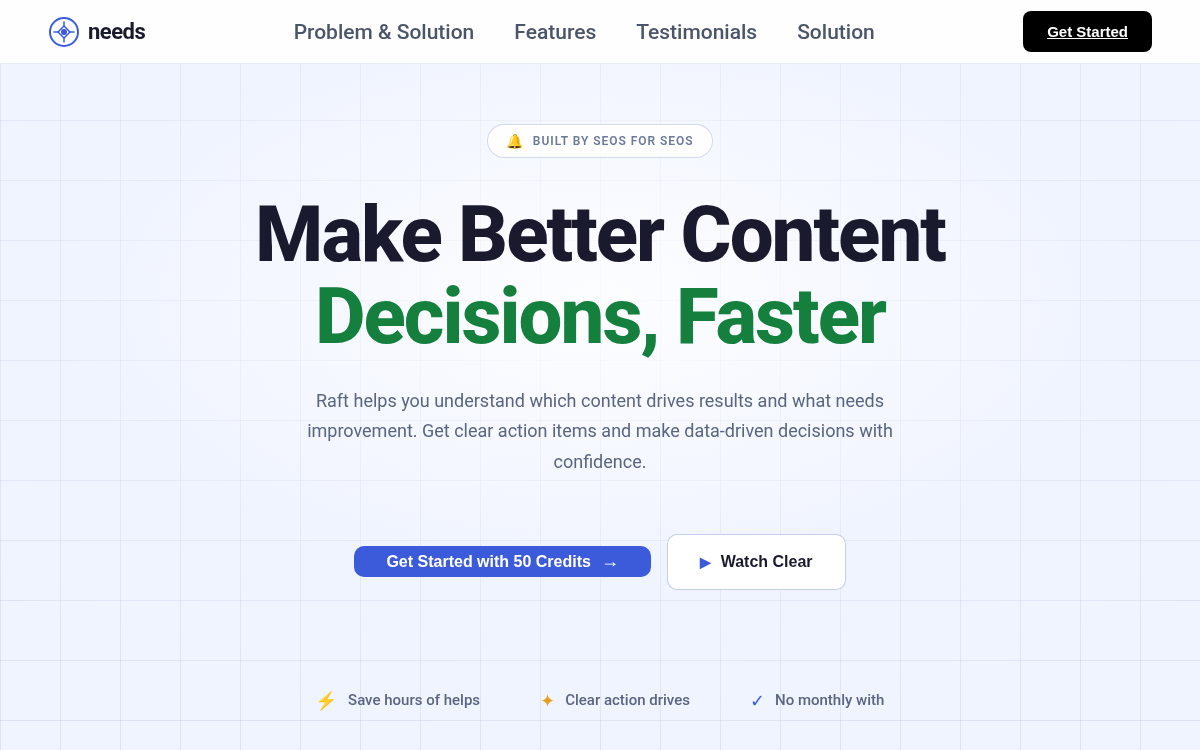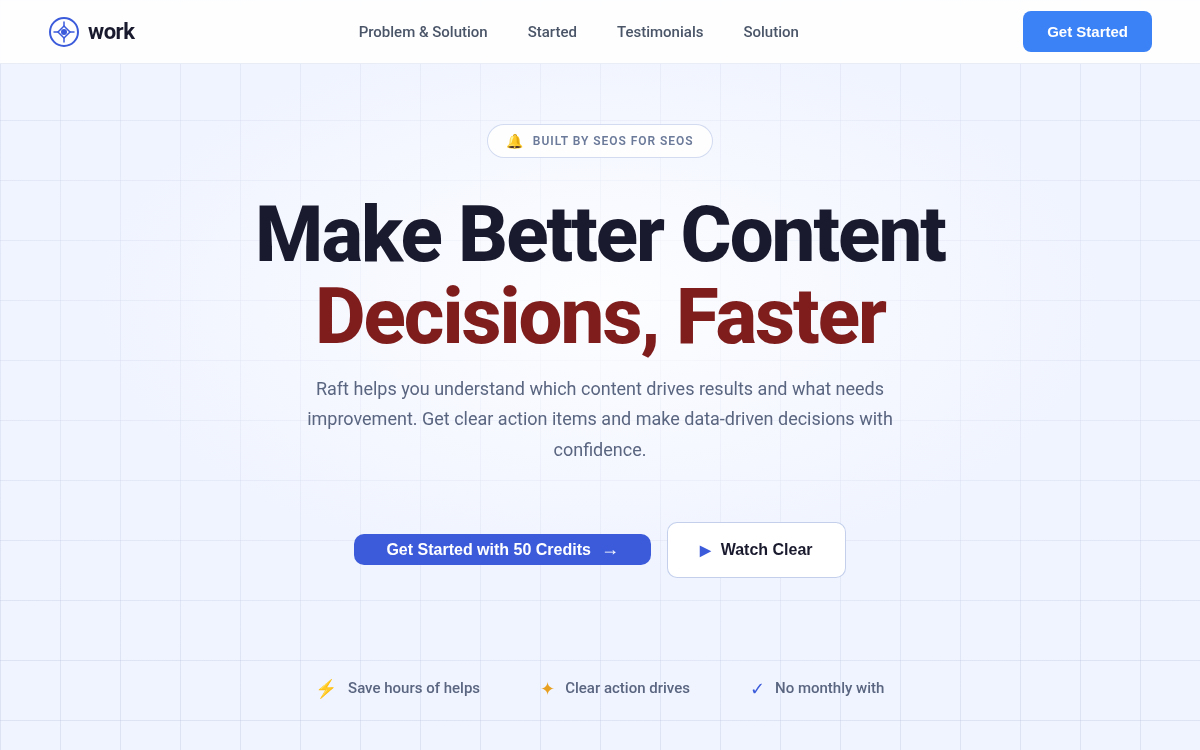--- a/index.html
+++ b/index.html
@@ -78,33 +78,34 @@
     .nav-links {
       display: flex;
       align-items: center;
       gap: 40px;
       list-style: none;
     }
 
     .nav-links a {
       text-decoration: none;
       color: #4a5568;
-      font-size: 15px;
+      font-size: 21px;
       font-weight: 500;
     }
 
     .btn-get-started-nav {
-      background: #3b82f6;
+      background: #000000;
       color: white;
       border: none;
       padding: 12px 24px;
       border-radius: 8px;
       font-size: 15px;
       font-weight: 600;
       cursor: pointer;
+      text-decoration: underline;
     }
 
     .hero {
       position: relative;
       z-index: 5;
       display: flex;
       flex-direction: column;
       align-items: center;
       text-align: center;
       padding: 60px 48px 40px;
@@ -135,27 +136,27 @@
       font-size: 78px;
       font-weight: 800;
       line-height: 1.05;
       color: #1a1a2e;
       margin-bottom: 0;
       letter-spacing: -2px;
       max-width: 800px;
     }
 
     .hero-title-blue {
-      color: #7f1d1d;
+      color: #15803d;
       font-size: 78px;
       font-weight: 800;
       line-height: 1.05;
       letter-spacing: -2px;
       display: block;
-      margin-bottom: 16px;
+      margin-bottom: 28px;
     }
 
     .hero-subtitle {
       font-size: 18px;
       line-height: 1.7;
       color: #5a6580;
       max-width: 640px;
       margin-bottom: 56px;
       font-weight: 400;
     }
@@ -242,26 +243,26 @@
 <body>
 
 <nav>
   <a class="nav-logo" href="#">
     <svg class="logo-icon" viewBox="0 0 32 32" fill="none" xmlns="http://www.w3.org/2000/svg">
       <circle cx="16" cy="16" r="14" stroke="#3b5bdb" stroke-width="2" fill="none"></circle>
       <path d="M10 16 L16 10 L22 16 L16 22 Z" fill="none" stroke="#3b5bdb" stroke-width="1.5"></path>
       <path d="M16 10 L16 6 M16 22 L16 26 M10 16 L6 16 M22 16 L26 16" stroke="#3b5bdb" stroke-width="1.5" stroke-linecap="round"></path>
       <circle cx="16" cy="16" r="3" fill="#3b5bdb"></circle>
     </svg>
-    <span class="logo-text">work</span>
+    <span class="logo-text">needs</span>
   </a>
 
   <ul class="nav-links">
     <li><a href="#">Problem &amp; Solution</a></li>
-    <li><a href="#">Started</a></li>
+    <li><a href="#">Features</a></li>
     <li><a href="#">Testimonials</a></li>
     <li><a href="#">Solution</a></li>
   </ul>
 
   <button class="btn-get-started-nav">Get Started</button>
 </nav>
 
 <section class="hero">
   <div class="badge">
     <span class="badge-icon">🔔</span>

